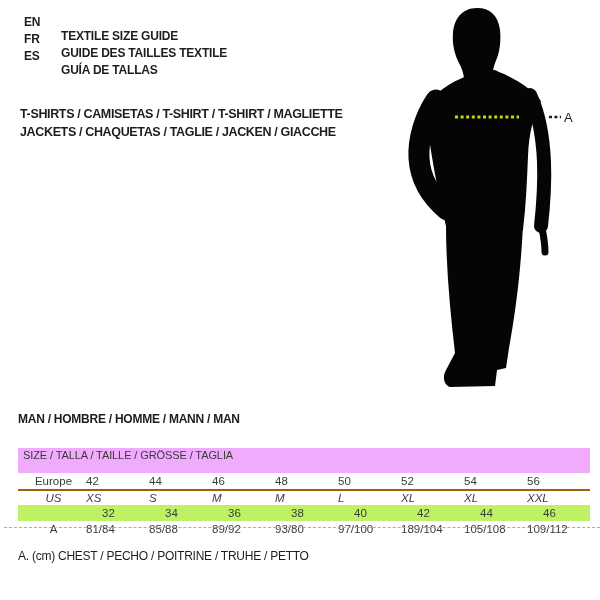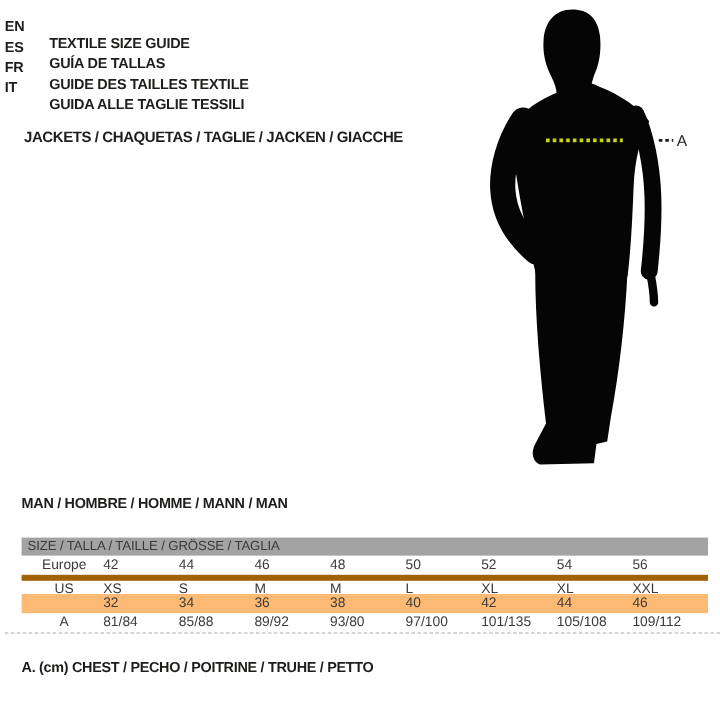--- a/index.html
+++ b/index.html
@@ -2,76 +2,73 @@
 <html><head>
 <meta charset="utf-8">
 <style>
   html,body { margin:0; padding:0; background:#fff; }
   .page {
     position:relative; width:600px; height:600px; background:#ffffff;
     font-family:"Liberation Sans", sans-serif; color:#1d1d1b; overflow:hidden;
   }
 
   
-  .lang-list { position:absolute; left:4px; top:13px; }
+  .lang-list { position:absolute; left:24px; top:13px; }
   .lang-row { display:flex; height:17px; align-items:center; }
   .lang-code { width:37px; font-size:12px; font-weight:700; letter-spacing:-0.2px; }
   .lang-label { font-size:12px; font-weight:700; letter-spacing:-0.2px;margin-top:29px; }
 
   
   .categories { position:absolute; left:20px; top:105px; }
   .categories div { font-size:12.5px; font-weight:700; letter-spacing:-0.35px; line-height:18px; white-space:nowrap; }
 
   
   .figure-svg { position:absolute; left:395px; top:0; width:205px; height:400px; }
   .figure-svg text { font-family:"Liberation Sans", sans-serif; }
 
   
   .section-title { position:absolute; left:18px; top:412px; font-size:12px; font-weight:700; letter-spacing:-0.25px; }
 
   
   .size-table { position:absolute; left:18px; top:448px; width:572px; font-size:11.5px; color:#3b3b3b; }
-  .t-header { height:15px; line-height:15px; background:#a3a3a3; padding-left:5px; font-size:11px; letter-spacing:-0.1px; color:#3a3a3a; }
+  .t-header { height:25px; line-height:15px; background:#f0abfc; padding-left:5px; font-size:11px; letter-spacing:-0.1px; color:#3a3a3a; }
   .t-row { display:grid; grid-template-columns:68px repeat(8,1fr); height:16px; line-height:16px; box-sizing:border-box; }
-  .t-row.row-divider { border-top:5px solid #a16207; line-height:15px; }
-  .t-row.row-shaded { background:#fdba74; }
+  .t-row.row-divider { border-top:2px solid #a16207; line-height:15px;font-style:italic; }
+  .t-row.row-shaded { background:#bef264;gap:16px; }
   .t-label { text-align:center; padding-left:3px; }
   .t-cell { text-align:left; }
 
   
   .separator { position:absolute; left:4px; right:0; top:527px; height:0; border-top:1px dashed #ababab; }
 
   
-  .footnote { position:absolute; left:18px; top:549px; font-size:12px; font-weight:700; letter-spacing:-0.25px; }
+  .footnote { position:absolute; left:18px; top:549px; font-size:12px; font-weight:400; letter-spacing:-0.25px; }
 </style>
 </head>
 <body>
 
 <div class="page">
 
   <div class="lang-list">
     <div class="lang-row">
       <span class="lang-code">EN</span>
       <span class="lang-label">TEXTILE SIZE GUIDE</span>
     </div>
     <div class="lang-row">
-      <span class="lang-code">ES</span>
-      <span class="lang-label">GUÍA DE TALLAS</span>
-    </div>
-    <div class="lang-row">
       <span class="lang-code">FR</span>
       <span class="lang-label">GUIDE DES TAILLES TEXTILE</span>
     </div>
     <div class="lang-row">
-      <span class="lang-code">IT</span>
-      <span class="lang-label">GUIDA ALLE TAGLIE TESSILI</span>
+      <span class="lang-code">ES</span>
+      <span class="lang-label">GUÍA DE TALLAS</span>
     </div>
   </div>
 
   <div class="categories">
+    <div>T-SHIRTS / CAMISETAS / T-SHIRT / T-SHIRT / MAGLIETTE</div>
     <div>JACKETS / CHAQUETAS / TAGLIE / JACKEN / GIACCHE</div>
   </div>
 
   <svg class="figure-svg" viewBox="395 0 205 400" xmlns="http://www.w3.org/2000/svg">
     <g fill="#050505" stroke="none">
 
       <path d="
         M 477 8
         C 462 8 454 19 453 33
         C 452 45 455 55 459 63
@@ -162,21 +159,21 @@
       <div class="t-cell">46</div>
     </div>
 
     <div class="t-row">
       <div class="t-label">A</div>
       <div class="t-cell">81/84</div>
       <div class="t-cell">85/88</div>
       <div class="t-cell">89/92</div>
       <div class="t-cell">93/80</div>
       <div class="t-cell">97/100</div>
-      <div class="t-cell">101/135</div>
+      <div class="t-cell">189/104</div>
       <div class="t-cell">105/108</div>
       <div class="t-cell">109/112</div>
     </div>
   </div>
 
   <div class="separator"></div>
 
   <div class="footnote">A. (cm) CHEST / PECHO / POITRINE / TRUHE / PETTO</div>
 
 </div>

